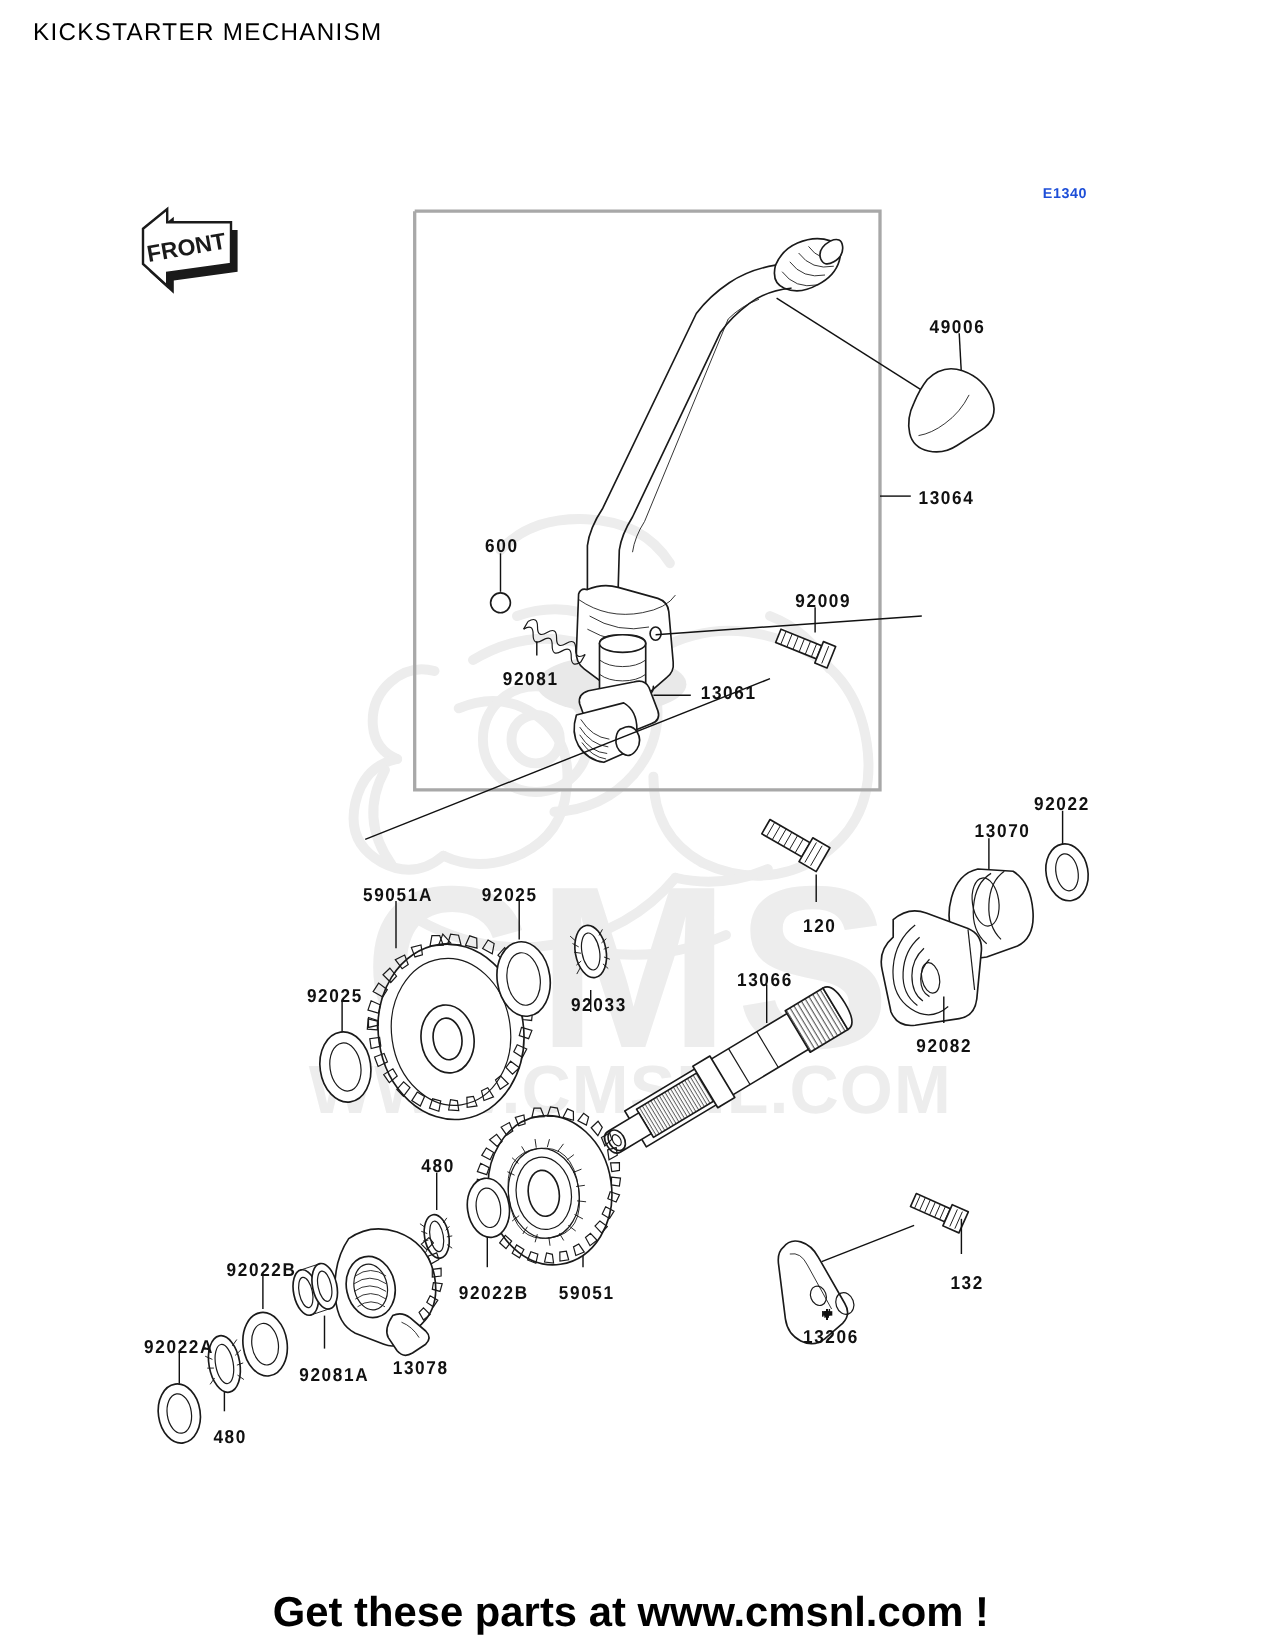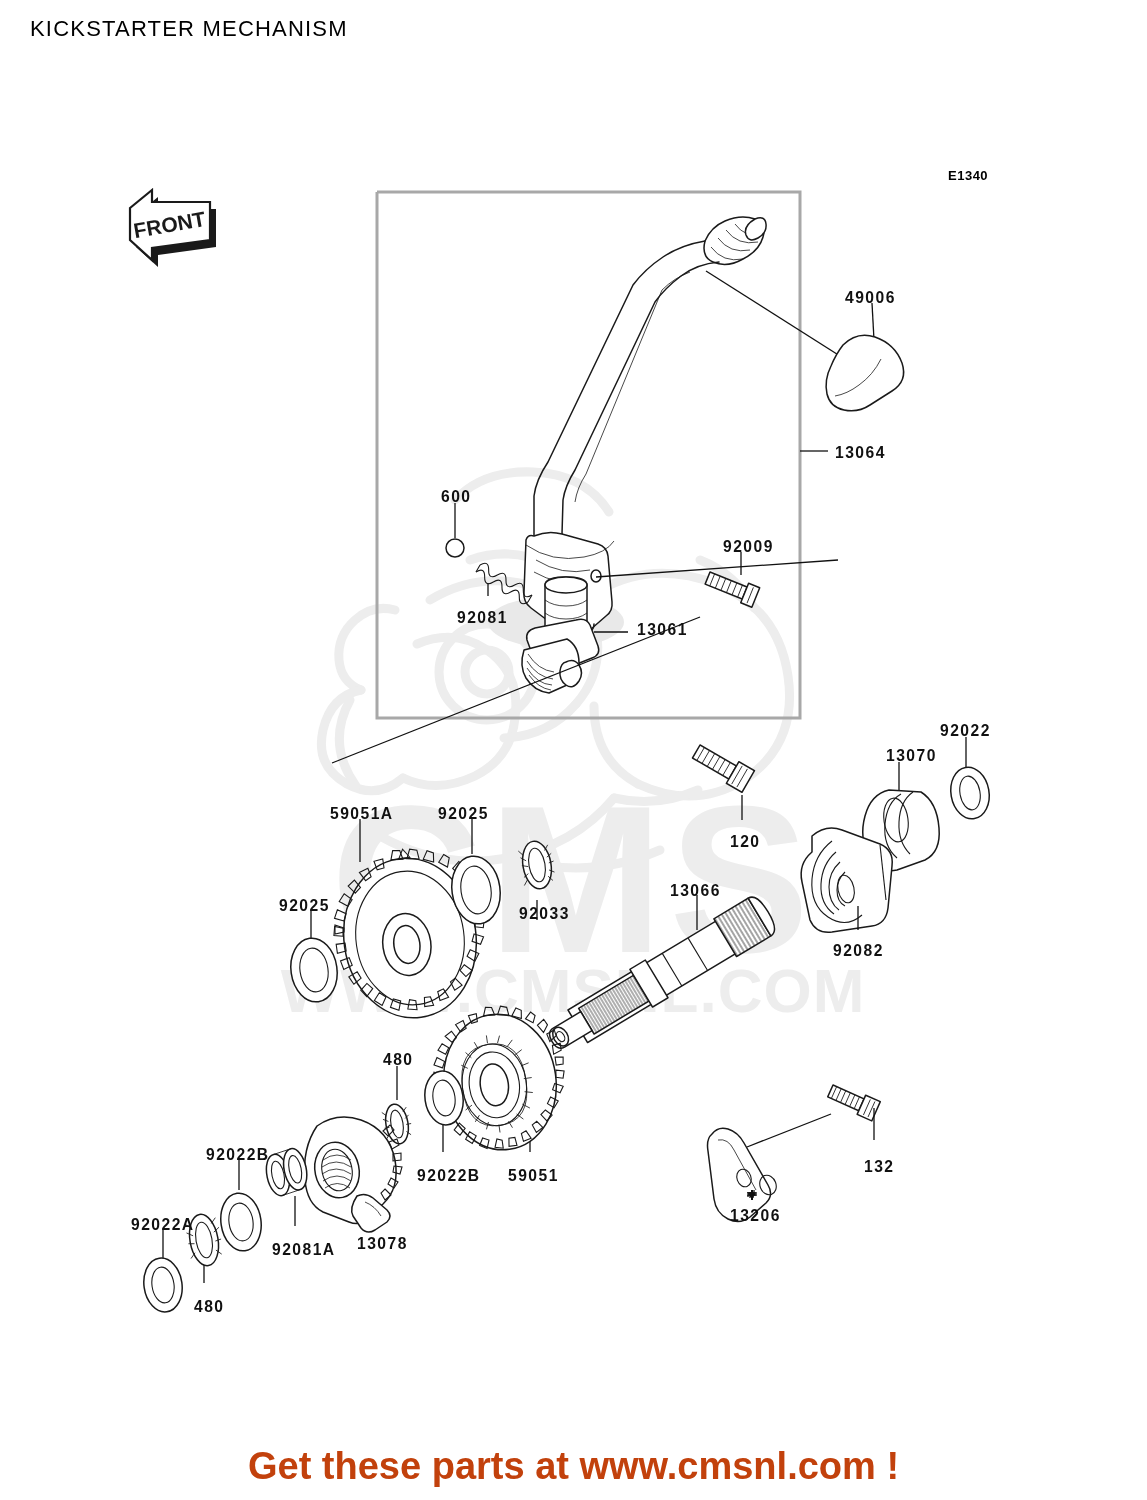--- a/index.html
+++ b/index.html
@@ -8,27 +8,27 @@
 
   #page-title{
     position:absolute;left:30px;top:16px;
     font-size:22px;letter-spacing:1.2px;color:#000000;
     font-family:"Liberation Sans","DejaVu Sans",sans-serif;
     font-weight:400;white-space:nowrap;
   }
 
   #diagram-code{
     position:absolute;left:948px;top:168px;
-    font-size:13px;font-weight:bold;color:#000000;
+    font-size:13px;font-weight:bold;color:#1d4ed8;
     letter-spacing:0.5px;
   }
 
   #footer-cta{
     position:absolute;left:0;top:1445px;width:1147px;
-    text-align:center;color:#c2410c;
+    text-align:center;color:#000000;
     font-size:38px;font-weight:bold;letter-spacing:0px;
     font-family:"Liberation Sans","DejaVu Sans",sans-serif;
   }
 
   
   #art{position:absolute;left:0;top:0;width:1147px;height:1500px;}
 
   
   .lbl{
     position:absolute;

